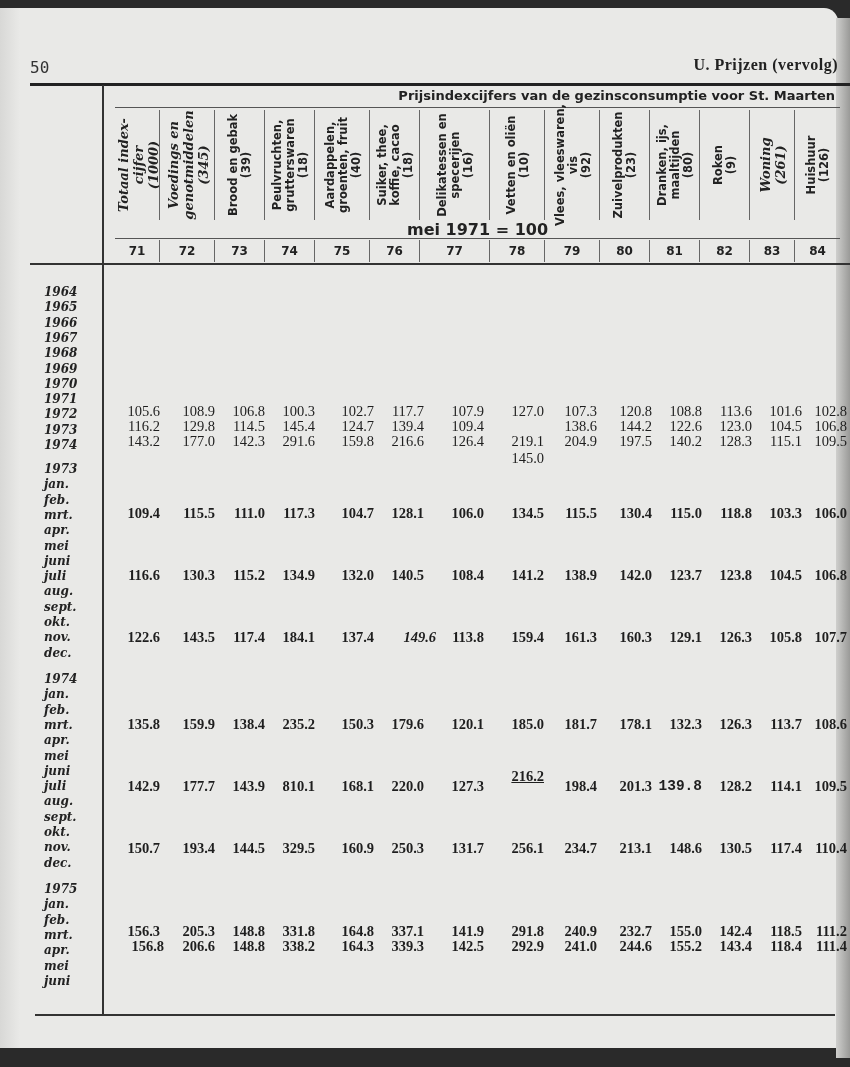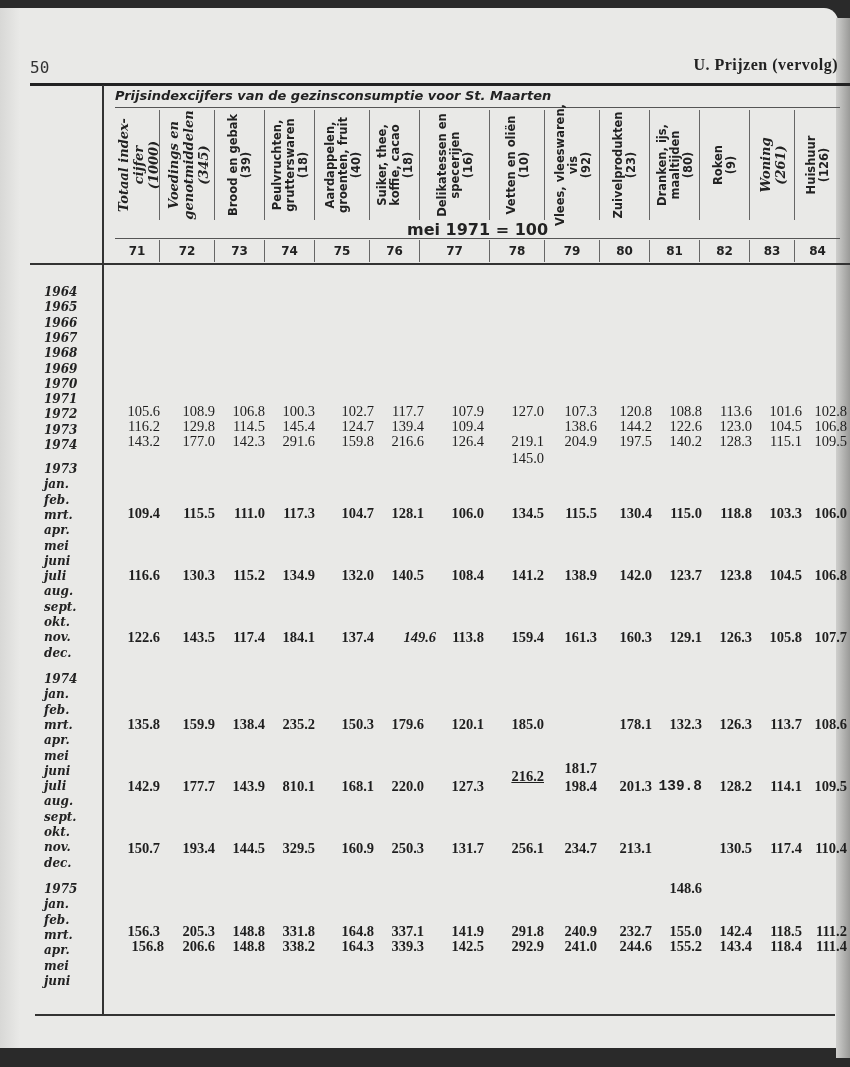--- a/index.html
+++ b/index.html
@@ -18,22 +18,22 @@
   .right-shadow { position: absolute; right: 0; top: 18px; width: 14px; height: 1040px;
     background: linear-gradient(to right, #cfcfcd, #9a9a98); }
   .page-number { position: absolute; left: 30px; top: 58px; font-size: 16px; color: #333;
     font-family: "DejaVu Sans Mono", monospace; }
   .running-head { position: absolute; right: 12px; top: 56px; font-size: 16px; font-weight: bold; color: #222;
     font-family: "Liberation Serif", serif; letter-spacing: 0.5px; }
   .top-rule { position: absolute; left: 30px; top: 83px; width: 820px; height: 3px; background: #222; }
   .bottom-rule { position: absolute; left: 35px; top: 1014px; width: 800px; height: 2px; background: #333; }
   .stub-rule { position: absolute; left: 102px; top: 85px; width: 2px; height: 930px; background: #333; }
 
-  .banner { position: absolute; left: 115px; top: 88px; width: 720px; text-align: left;
-    font-family: "DejaVu Sans", sans-serif; font-size: 13px; color: #222; font-weight: bold; font-style: italic; }
+  .banner { position: absolute; left: 115px; top: 88px; width: 720px; text-align: right;
+    font-family: "DejaVu Sans", sans-serif; font-size: 13px; color: #222; font-weight: bold; }
   .banner-rule { position: absolute; left: 115px; top: 107px; width: 725px; height: 1px; background: #555; }
 
   .colhead { position: absolute; top: 110px; height: 110px; }
   .colhead .vtext {
     position: absolute; left: 50%; top: 50%;
     transform: translate(-50%, -50%) rotate(-90deg);
     white-space: pre; text-align: center; font-size: 11.5px; line-height: 13px;
     font-family: "DejaVu Sans", sans-serif; color: #222; font-weight: bold;
   }
   .colhead .vtext.it { font-family: "DejaVu Serif", serif; font-style: italic; font-size: 13px; line-height: 15px; }
@@ -301,21 +301,21 @@
     <div class="val b" style="top: 629px; left: 750px;">105.8</div>
     <div class="val b" style="top: 629px; left: 795px;">107.7</div>
     <div class="val b" style="top: 716px; left: 108px;">135.8</div>
     <div class="val b" style="top: 716px; left: 163px;">159.9</div>
     <div class="val b" style="top: 716px; left: 213px;">138.4</div>
     <div class="val b" style="top: 716px; left: 263px;">235.2</div>
     <div class="val b" style="top: 716px; left: 322px;">150.3</div>
     <div class="val b" style="top: 716px; left: 372px;">179.6</div>
     <div class="val b" style="top: 716px; left: 432px;">120.1</div>
     <div class="val b" style="top: 716px; left: 492px;">185.0</div>
-    <div class="val b" style="top: 716px; left: 545px; margin-top: 44px;">181.7</div>
+    <div class="val b" style="top: 716px; left: 545px;">181.7</div>
     <div class="val b" style="top: 716px; left: 600px;">178.1</div>
     <div class="val b" style="top: 716px; left: 650px;">132.3</div>
     <div class="val b" style="top: 716px; left: 700px;">126.3</div>
     <div class="val b" style="top: 716px; left: 750px;">113.7</div>
     <div class="val b" style="top: 716px; left: 795px;">108.6</div>
     <div class="val b" style="top: 778px; left: 108px;">142.9</div>
     <div class="val b" style="top: 778px; left: 163px;">177.7</div>
     <div class="val b" style="top: 778px; left: 213px;">143.9</div>
     <div class="val b" style="top: 778px; left: 263px;">810.1</div>
     <div class="val b" style="top: 778px; left: 322px;">168.1</div>
@@ -331,21 +331,21 @@
     <div class="val b" style="top: 840px; left: 108px;">150.7</div>
     <div class="val b" style="top: 840px; left: 163px;">193.4</div>
     <div class="val b" style="top: 840px; left: 213px;">144.5</div>
     <div class="val b" style="top: 840px; left: 263px;">329.5</div>
     <div class="val b" style="top: 840px; left: 322px;">160.9</div>
     <div class="val b" style="top: 840px; left: 372px;">250.3</div>
     <div class="val b" style="top: 840px; left: 432px;">131.7</div>
     <div class="val b" style="top: 840px; left: 492px;">256.1</div>
     <div class="val b" style="top: 840px; left: 545px;">234.7</div>
     <div class="val b" style="top: 840px; left: 600px;">213.1</div>
-    <div class="val b" style="top: 840px; left: 650px; margin-top: 40px;">148.6</div>
+    <div class="val b" style="top: 840px; left: 650px;">148.6</div>
     <div class="val b" style="top: 840px; left: 700px;">130.5</div>
     <div class="val b" style="top: 840px; left: 750px;">117.4</div>
     <div class="val b" style="top: 840px; left: 795px;">110.4</div>
     <div class="val b" style="top: 923px; left: 108px;">156.3</div>
     <div class="val b" style="top: 923px; left: 163px;">205.3</div>
     <div class="val b" style="top: 923px; left: 213px;">148.8</div>
     <div class="val b" style="top: 923px; left: 263px;">331.8</div>
     <div class="val b" style="top: 923px; left: 322px;">164.8</div>
     <div class="val b" style="top: 923px; left: 372px;">337.1</div>
     <div class="val b" style="top: 923px; left: 432px;">141.9</div>

